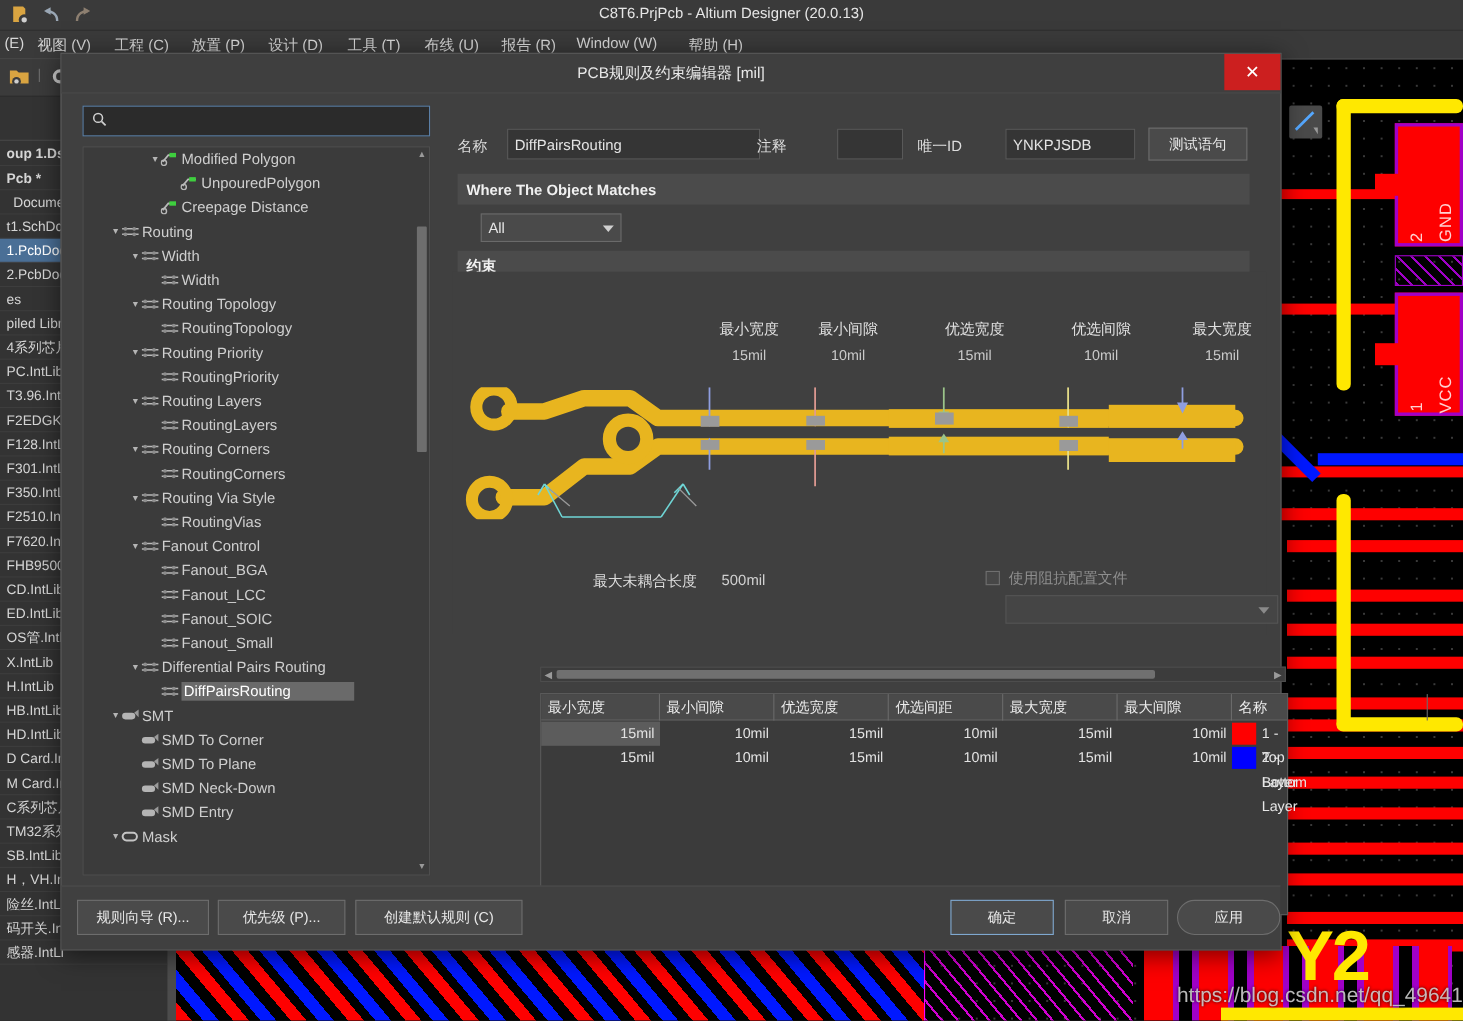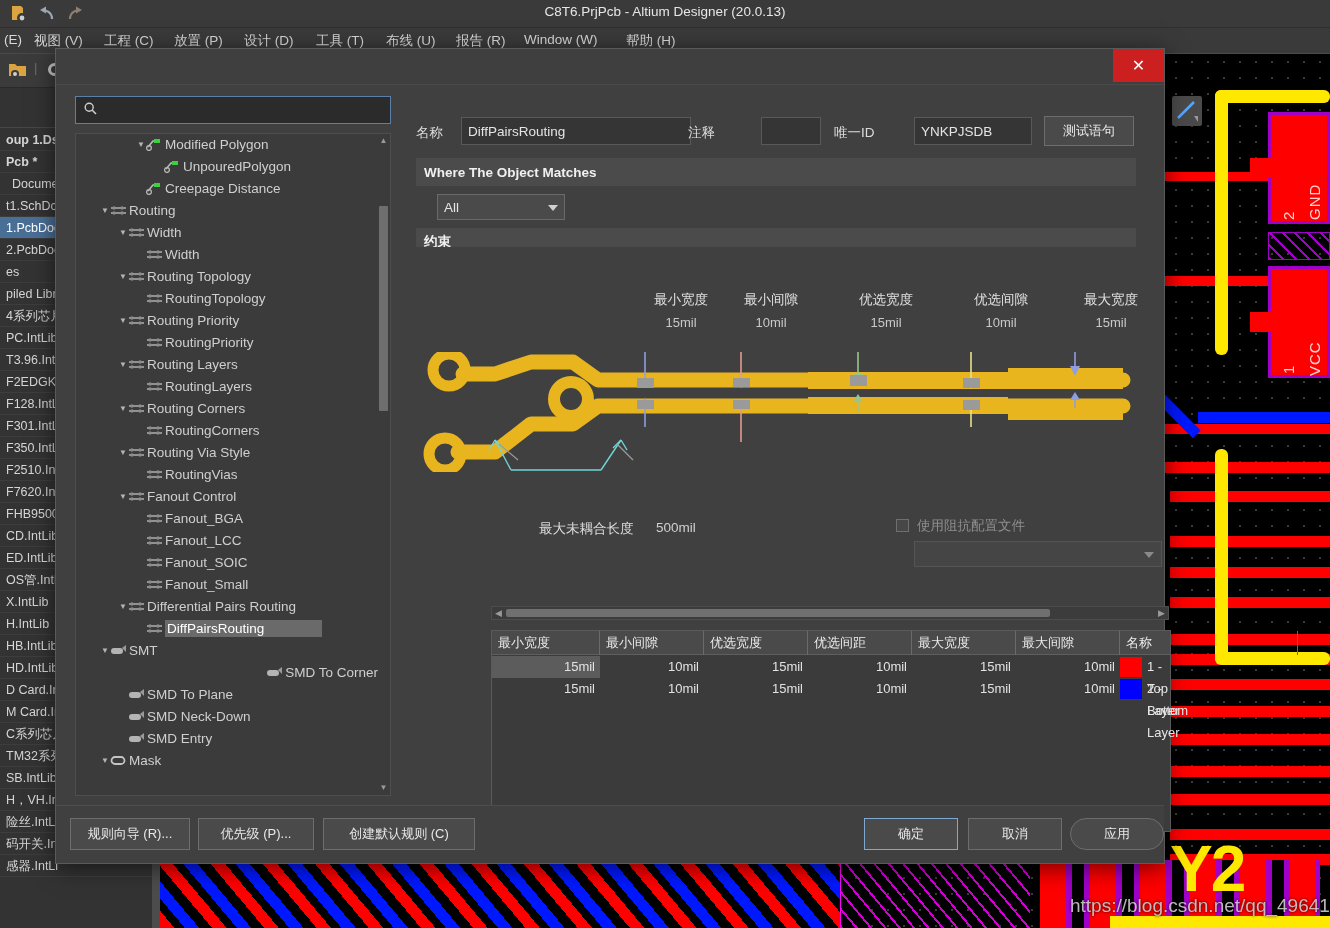--- a/index.html
+++ b/index.html
@@ -409,20 +409,21 @@
       <div class="menu-item" style="left: 316px;">工具 (T)</div>
       <div class="menu-item" style="left: 386px;">布线 (U)</div>
       <div class="menu-item" style="left: 456px;">报告 (R)</div>
       <div class="menu-item" style="left: 524px;">Window (W)</div>
       <div class="menu-item" style="left: 626px;">帮助 (H)</div>
     </div>
 
   <div class="dialog">
 
     <div class="dlg-titlebar">
+      <div class="dlg-title">PCB规则及约束编辑器 [mil]</div>
       <div class="dlg-close">✕</div>
     </div>
 
     <div class="search-box">
       <span class="mag">
         <svg width="13" height="13" viewBox="0 0 13 13">
           <circle cx="5.2" cy="5.2" r="4" fill="none" stroke="#cfcfcf" stroke-width="1.4"></circle>
           <line x1="8.3" y1="8.3" x2="12" y2="12" stroke="#cfcfcf" stroke-width="1.6"></line>
         </svg>
       </span>
@@ -603,21 +604,21 @@
                 <line x1="1" y1="9" x2="16" y2="9" stroke="#b9b9b9" stroke-width="1.4"></line>
                 <circle cx="4" cy="4" r="1.7" fill="#8d8d8d"></circle>
                 <circle cx="12" cy="4" r="1.7" fill="#8d8d8d"></circle>
                 <circle cx="4" cy="9" r="1.7" fill="#8d8d8d"></circle>
                 <circle cx="12" cy="9" r="1.7" fill="#8d8d8d"></circle>
               </svg></span><span class="lbl">DiffPairsRouting</span></div>
           <div class="tree-row" style="padding-left: 24px;"><span class="arrow">▼</span><span class="ico"><svg width="17" height="13" viewBox="0 0 17 13">
                 <rect x="1" y="4" width="12" height="6" rx="3" fill="#b4b4b4"></rect>
                 <path d="M12 4 L16 1 L16 8 Z" fill="#9a9a9a"></path>
               </svg></span><span class="lbl">SMT</span></div>
-          <div class="tree-row" style="padding-left: 42px; text-align: right;"><span class="arrow"></span><span class="ico"><svg width="17" height="13" viewBox="0 0 17 13">
+          <div class="tree-row" style="padding-left: 42px;"><span class="arrow"></span><span class="ico"><svg width="17" height="13" viewBox="0 0 17 13">
                 <rect x="1" y="4" width="12" height="6" rx="3" fill="#b4b4b4"></rect>
                 <path d="M12 4 L16 1 L16 8 Z" fill="#9a9a9a"></path>
               </svg></span><span class="lbl">SMD To Corner</span></div>
           <div class="tree-row" style="padding-left: 42px;"><span class="arrow"></span><span class="ico"><svg width="17" height="13" viewBox="0 0 17 13">
                 <rect x="1" y="4" width="12" height="6" rx="3" fill="#b4b4b4"></rect>
                 <path d="M12 4 L16 1 L16 8 Z" fill="#9a9a9a"></path>
               </svg></span><span class="lbl">SMD To Plane</span></div>
           <div class="tree-row" style="padding-left: 42px;"><span class="arrow"></span><span class="ico"><svg width="17" height="13" viewBox="0 0 17 13">
                 <rect x="1" y="4" width="12" height="6" rx="3" fill="#b4b4b4"></rect>
                 <path d="M12 4 L16 1 L16 8 Z" fill="#9a9a9a"></path>

